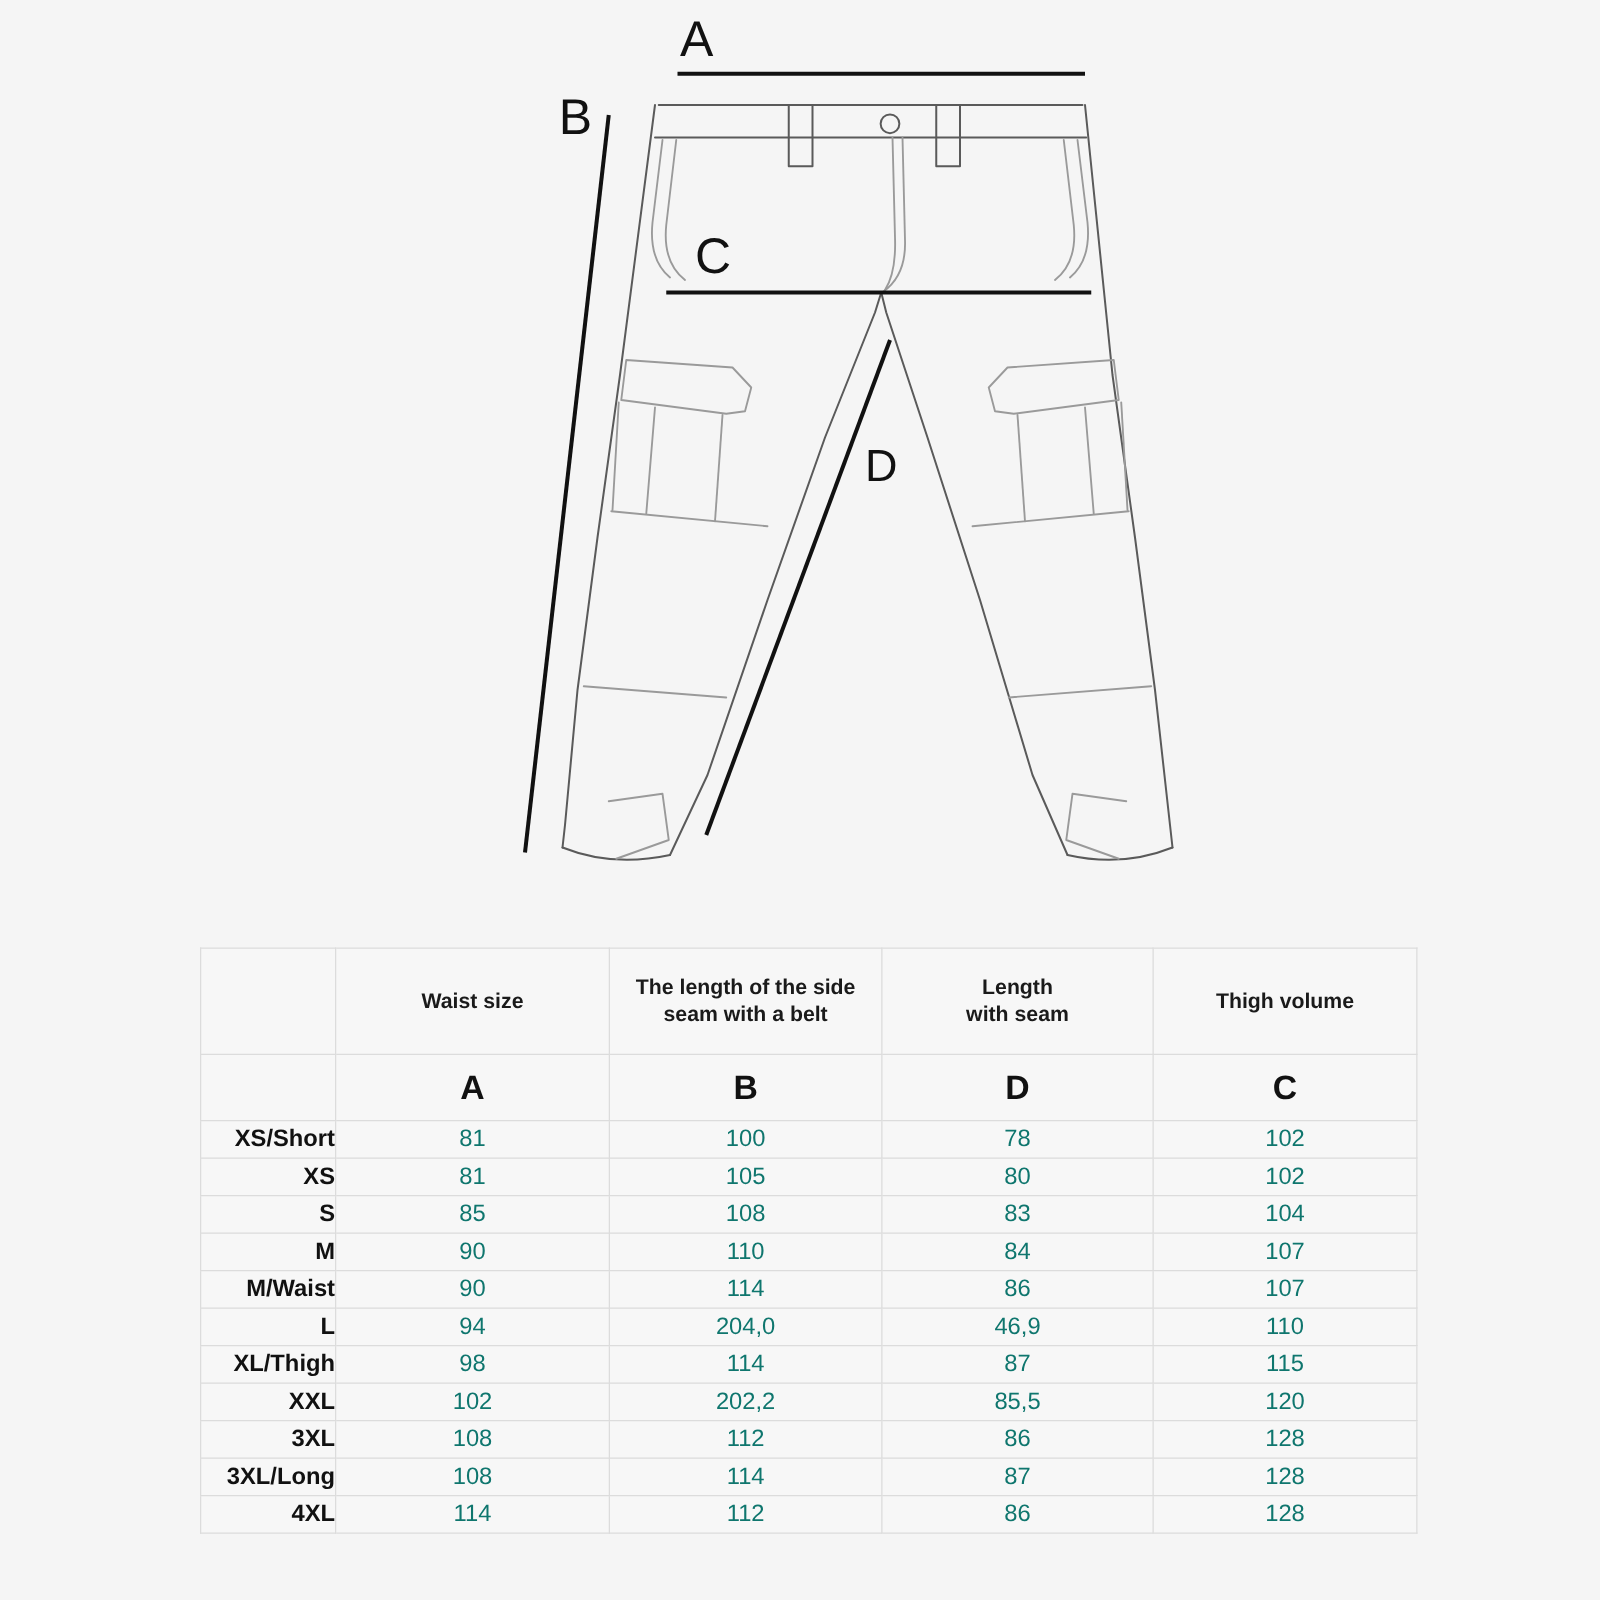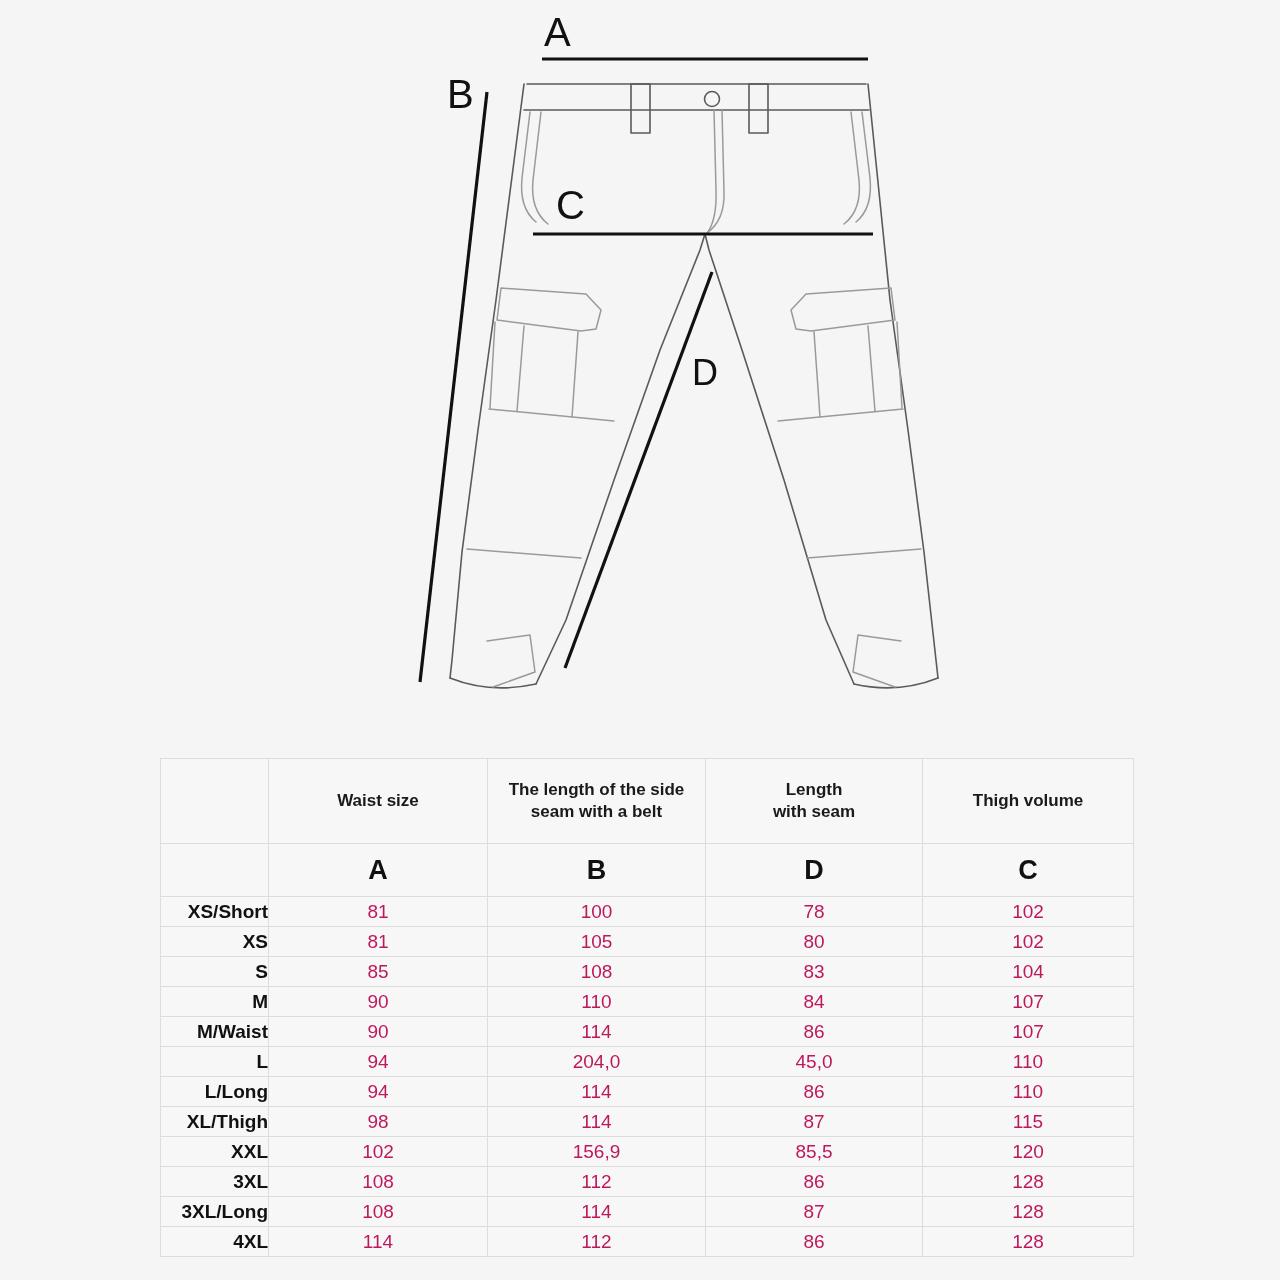--- a/index.html
+++ b/index.html
@@ -117,21 +117,21 @@
     font-weight: bold;
     color: #111111;
     padding-left: 7px;
   }
   .val-cell {
     height: 29px;
     text-align: center;
     vertical-align: middle;
     font-size: 19px;
     font-weight: normal;
-    color: #be185d;
+    color: #0f766e;
     margin-left: 18px;
   }
   .blank-cell { }
 </style>
 </head>
 <body>
 
 <div id="diagram-area">
 
   <svg id="pants-svg" viewBox="0 0 1280 740">
@@ -258,41 +258,34 @@
           <td class="row-label">M/Waist</td>
           <td class="val-cell">90</td>
           <td class="val-cell">114</td>
           <td class="val-cell">86</td>
           <td class="val-cell">107</td>
         </tr>
         <tr>
           <td class="row-label">L</td>
           <td class="val-cell">94</td>
           <td class="val-cell">204,0</td>
-          <td class="val-cell">45,0</td>
-          <td class="val-cell">110</td>
-        </tr>
-        <tr>
-          <td class="row-label">L/Long</td>
-          <td class="val-cell">94</td>
-          <td class="val-cell">114</td>
-          <td class="val-cell">86</td>
+          <td class="val-cell">46,9</td>
           <td class="val-cell">110</td>
         </tr>
         <tr>
           <td class="row-label">XL/Thigh</td>
           <td class="val-cell">98</td>
           <td class="val-cell">114</td>
           <td class="val-cell">87</td>
           <td class="val-cell">115</td>
         </tr>
         <tr>
           <td class="row-label">XXL</td>
           <td class="val-cell">102</td>
-          <td class="val-cell">156,9</td>
+          <td class="val-cell">202,2</td>
           <td class="val-cell">85,5</td>
           <td class="val-cell">120</td>
         </tr>
         <tr>
           <td class="row-label">3XL</td>
           <td class="val-cell">108</td>
           <td class="val-cell">112</td>
           <td class="val-cell">86</td>
           <td class="val-cell">128</td>
         </tr>

